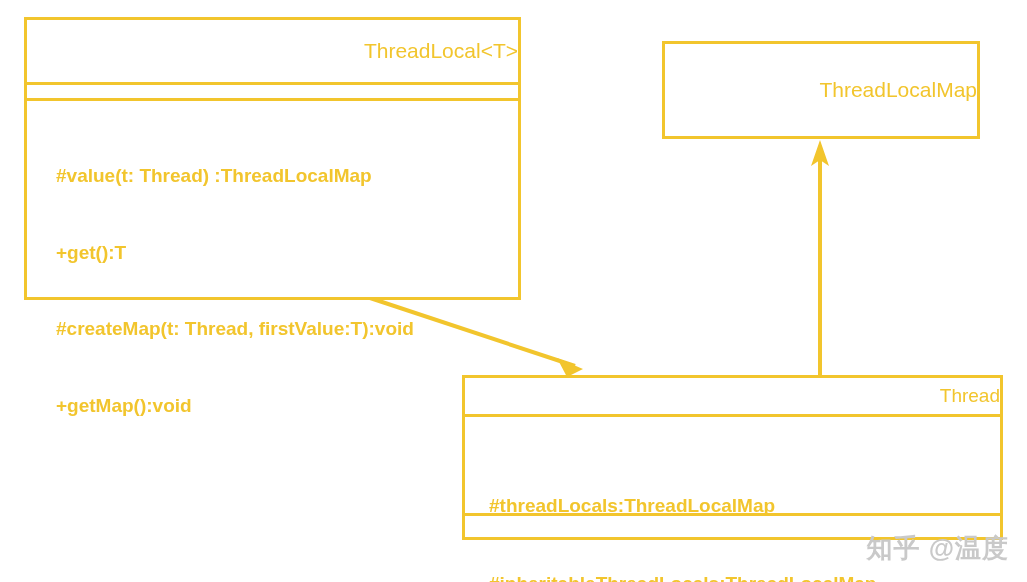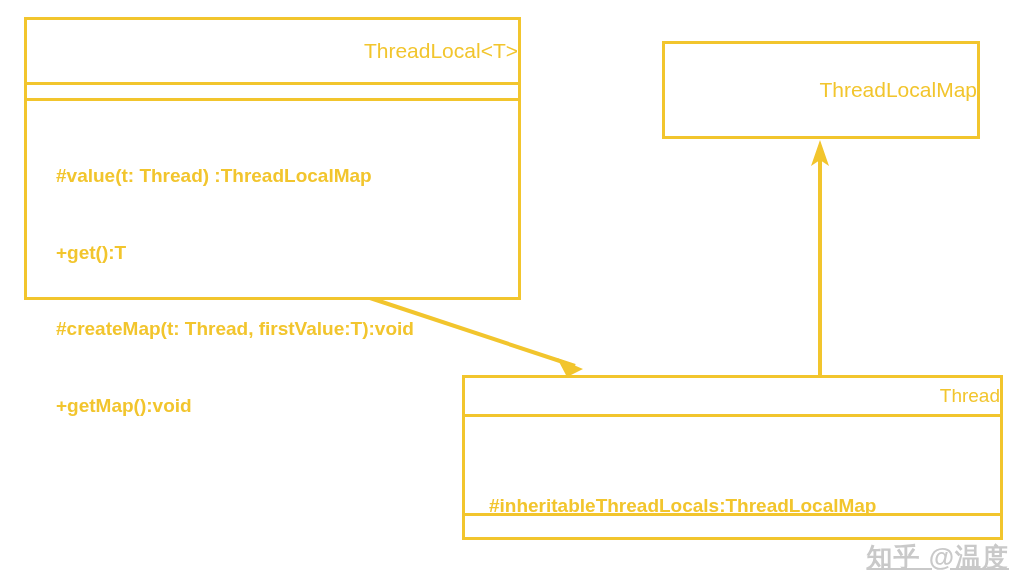--- a/index.html
+++ b/index.html
@@ -113,27 +113,26 @@
     top: 0;
     width: 1027px;
     height: 582px;
     pointer-events: none;
   }
 
   
   #watermark {
     position: absolute;
     right: 18px;
-    bottom: 7px;
+    bottom: 16px;
     color: #c9c9c9;
     font-size: 26px;
     font-weight: bold;
     letter-spacing: 1px;
     white-space: nowrap;
-    text-decoration: underline;
   }
 </style>
 </head>
 <body>
 
 <div id="canvas">
 
   <svg class="connector" viewBox="0 0 1027 582" xmlns="http://www.w3.org/2000/svg">
 
     <g>
@@ -162,19 +161,20 @@
 
   <div class="uml-class" id="box-threadlocalmap">
     <div class="uml-title">ThreadLocalMap</div>
   </div>
 
   <div class="uml-class" id="box-thread">
     <div class="uml-title">Thread</div>
     <div class="uml-sep" id="th-sep-1"></div>
     <div class="uml-sep" id="th-sep-2"></div>
     <div class="uml-compartment uml-attrs">
+      <div class="uml-line">#threadLocals:ThreadLocalMap</div>
       <div class="uml-line">#inheritableThreadLocals:ThreadLocalMap</div>
     </div>
   </div>
 
   <div id="watermark">知乎 @温度</div>
 
 </div>
 
 </body></html>

